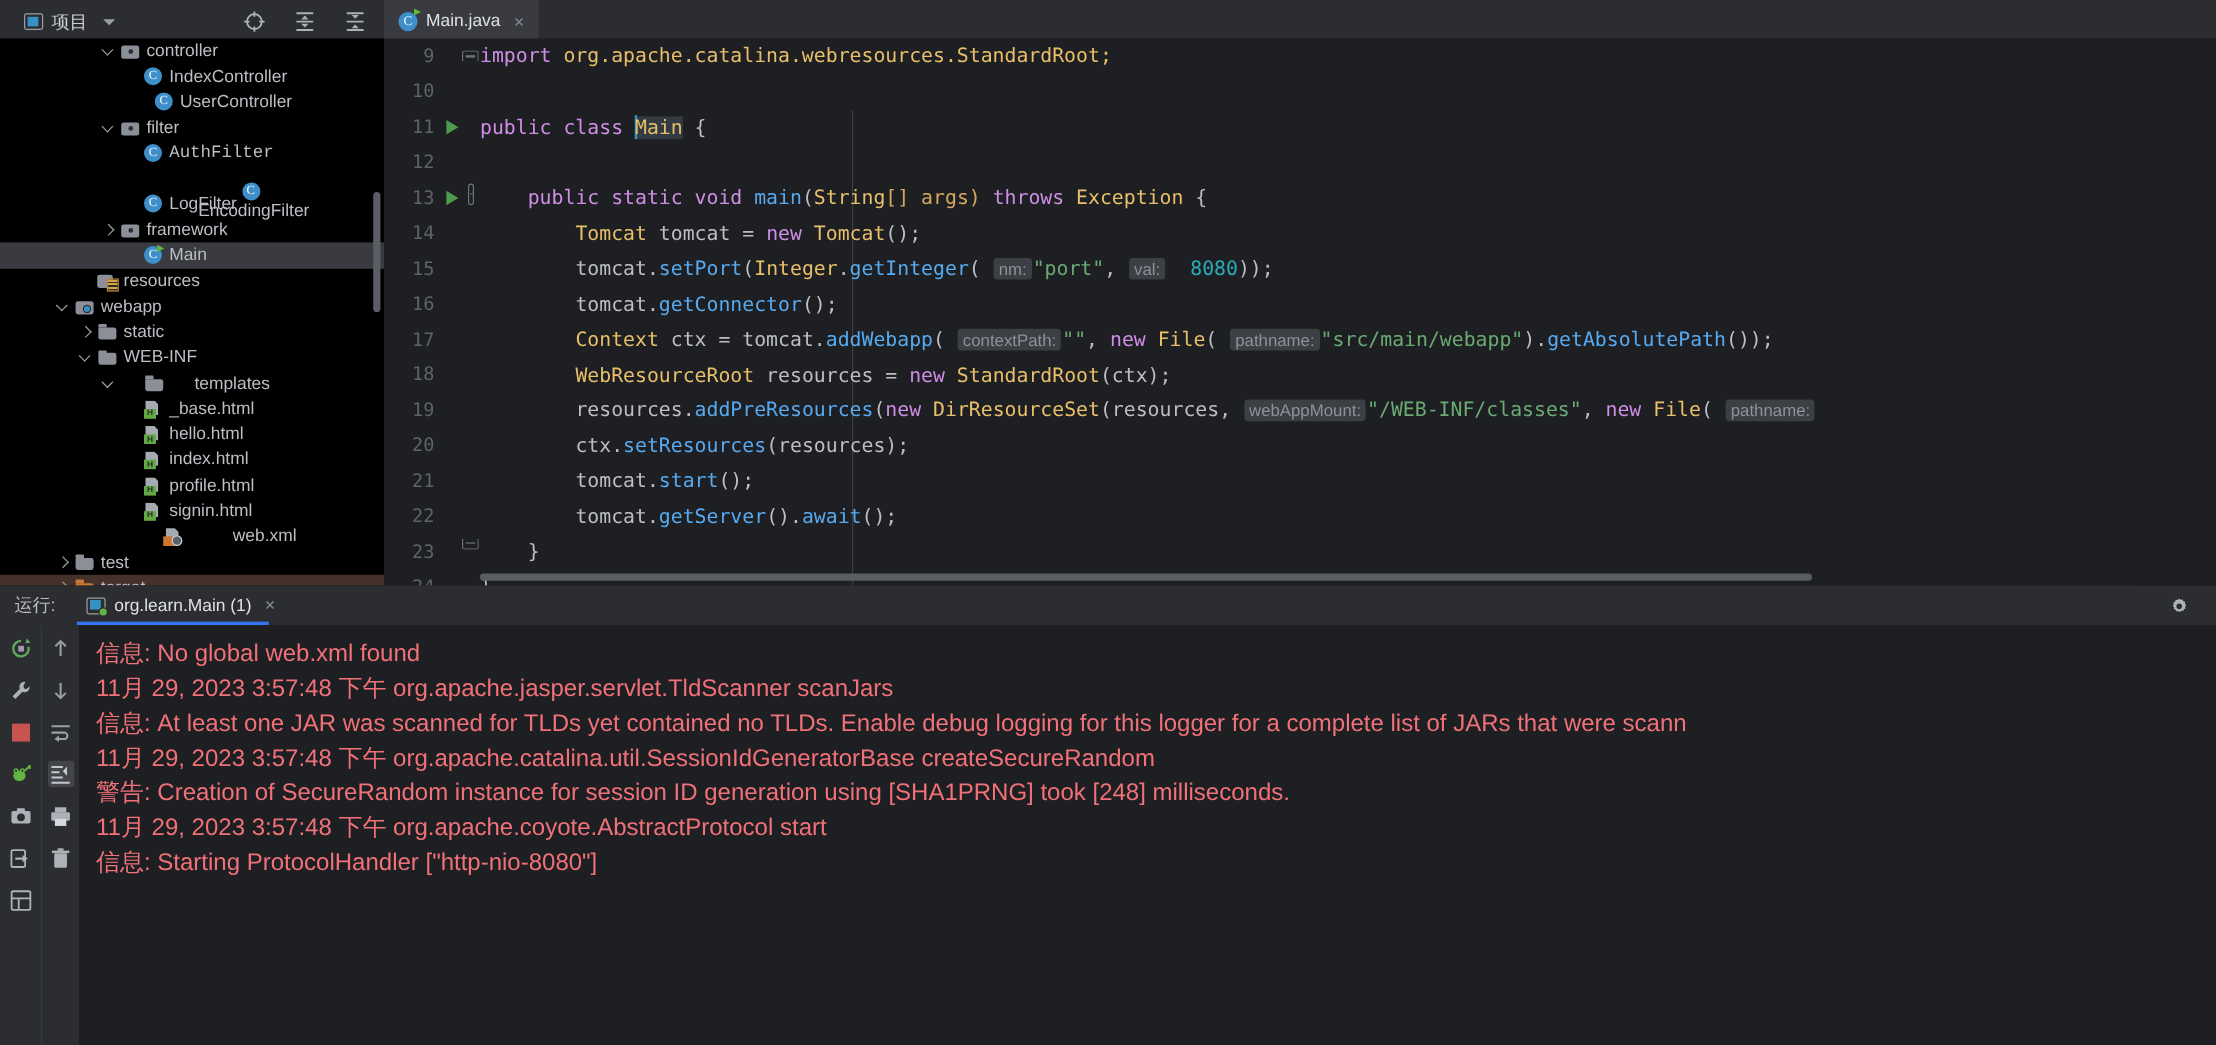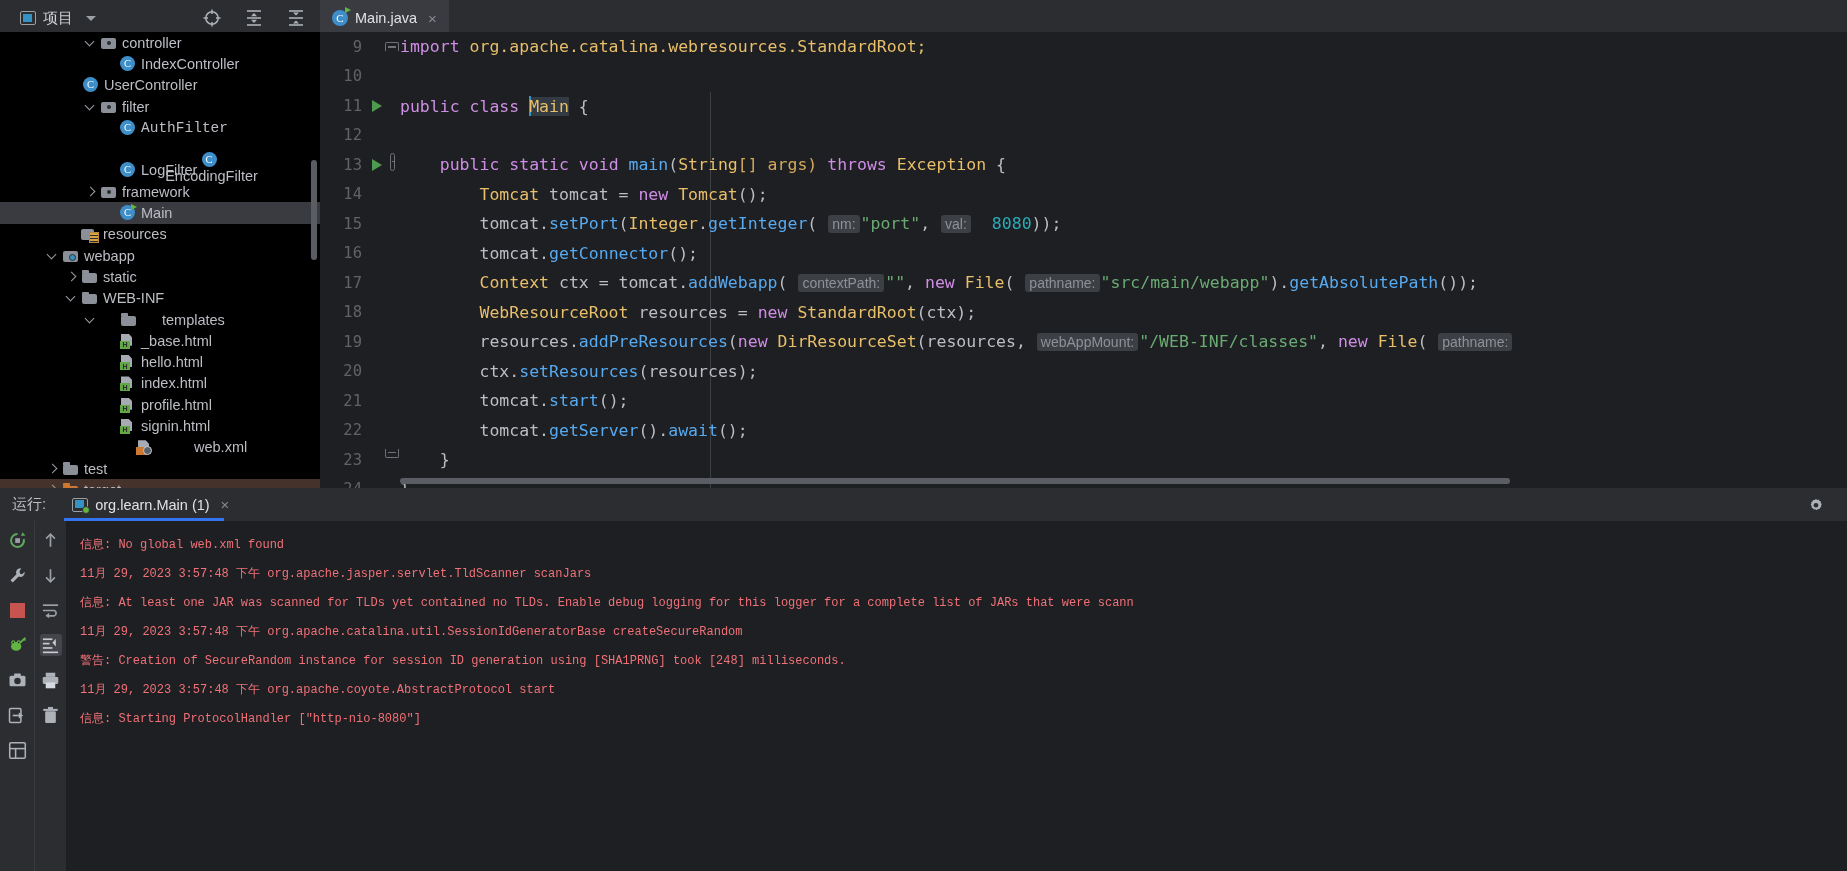--- a/index.html
+++ b/index.html
@@ -311,21 +311,21 @@
   .sbic { width: 22px; height: 22px; display: flex; align-items: center;
           justify-content: center; cursor: pointer; border-radius: 3px; }
   .sbic.active { background: #43454a; }
 
   #console {
     position: absolute; left: 66px; top: 33px; width: 1781px; height: 350px;
     background: #1e1f22; overflow: hidden; padding: 10px 0 0 14px;
   }
   .console-line {
     height: 29px; line-height: 29px; white-space: pre;
-    font-family: Liberation Mono, monospace; font-size: 12px; color: #f07178;
+    font-family: Liberation Sans, sans-serif; font-size: 20px; color: #f07178;
   }
 
   
   #leftstrip {
     position: absolute; left: 0; top: 36px; width: 12px; height: 452px;
     background: #2b2d30;
   }
 </style>
 </head>
 <body>
@@ -392,21 +392,21 @@
       <div class="tree-row" style="padding-left: 84px;">
         <span class="arrow down"></span>
         <span class="ic pkg"></span>
         <span class="tree-label">controller</span>
       </div>
       <div class="tree-row" style="padding-left: 103px;">
         <span class="arrow none"></span>
         <span class="ic cls"></span>
         <span class="tree-label">IndexController</span>
       </div>
-      <div class="tree-row" style="padding-left: 66px;">
+      <div class="tree-row" style="padding-left: 112px;">
         <span class="arrow none"></span>
         <span class="ic cls"></span>
         <span class="tree-label">UserController</span>
       </div>
       <div class="tree-row" style="padding-left: 84px;">
         <span class="arrow down"></span>
         <span class="ic pkg"></span>
         <span class="tree-label">filter</span>
       </div>
       <div class="tree-row" style="padding-left: 103px; font-family: Liberation Mono, monospace;">

